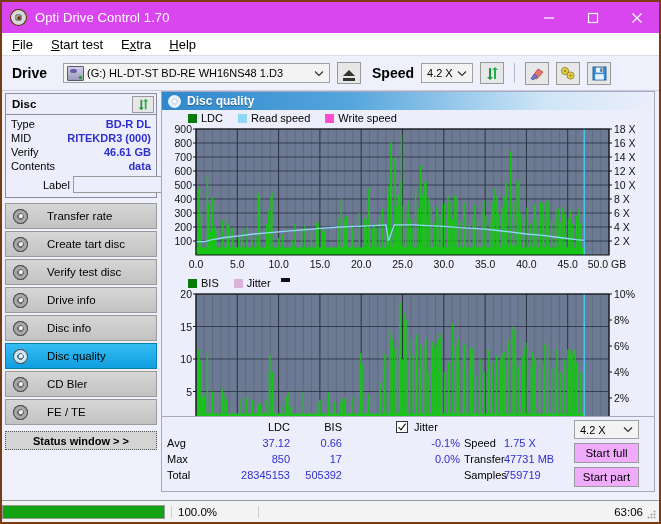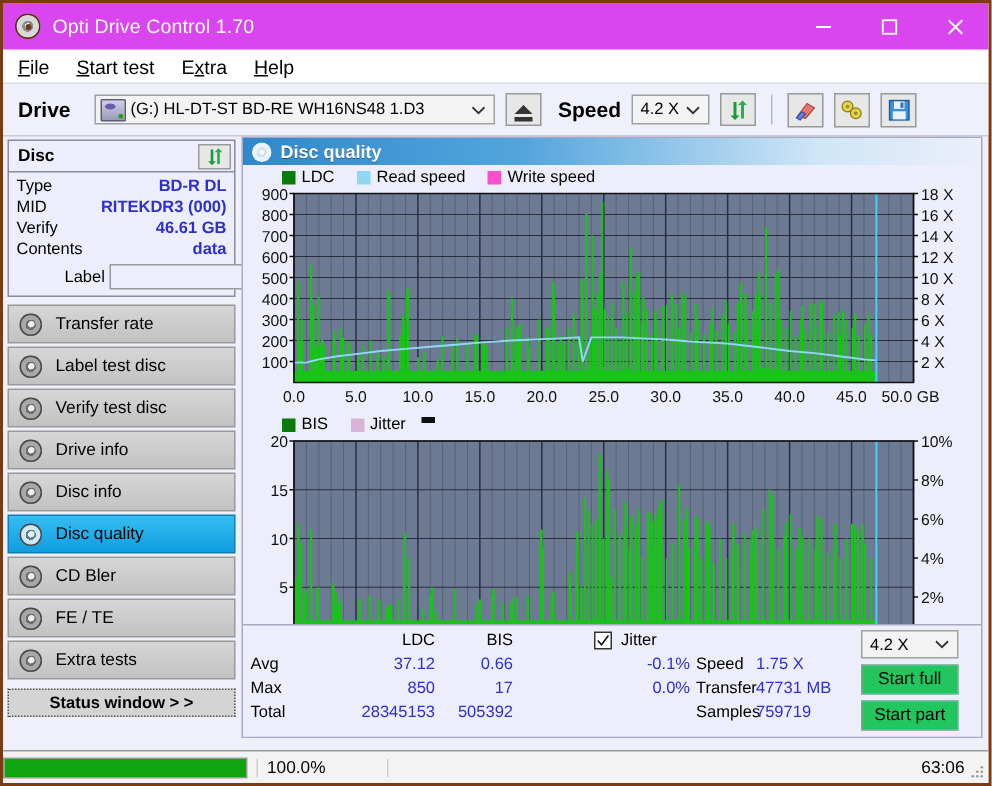--- a/index.html
+++ b/index.html
@@ -95,21 +95,21 @@
   .label-row{display:flex;align-items:center;gap:3px;margin-top:2px;}
   .label-row .k{font-size:11px;width:35px;margin-left:32px;}
   .label-inp{flex:1;height:17px;border:1px solid #9a9a9a;background:#eceefb;box-sizing:border-box;}
   .cd-btn{width:20px;height:19px;border:1px solid #9a9a9a;background:#e7e7e7;display:flex;align-items:center;justify-content:center;box-sizing:border-box;}
   .cd-glyph{width:13px;height:13px;border-radius:50%;background:radial-gradient(circle,#fff 0 15%,#c9c96a 16% 38%,#e9e97a 39% 70%,#b9b95a 71% 100%);border:1px solid #8a8a3a;box-sizing:border-box;}
   
   .nav{margin-top:5px;}
   .nav-btn{
     height:26px;margin-bottom:2px;border:1px solid #9a9a9a;
     background:linear-gradient(#d6d6d6,#c2c2c2);
-    display:flex;align-items:center;padding-left:7px;gap:9px;box-sizing:border-box;
+    display:flex;align-items:center;padding-left:7px;gap:19px;box-sizing:border-box;
   }
   .nav-btn.sel{
     background:linear-gradient(#36bdf2,#0f9ee0);
     border:1px solid #0a7fb5;
   }
   .nav-btn .nm{font-size:11.5px;color:#000;}
   .nav-btn.sel .nm{color:#000;}
   .disc-glyph{
     width:15px;height:15px;border-radius:50%;flex:none;
     background:radial-gradient(circle,#f2f2f2 0 17%,#6d6d6d 18% 32%,#a8a8a8 33% 68%,#5d5d5d 69% 100%);
@@ -149,21 +149,21 @@
   }
   .stats-grid{position:relative;width:100%;height:100%;}
   .st{position:absolute;font-size:11px;color:#000;white-space:nowrap;}
   .stv{position:absolute;font-size:11px;color:#2f2fd0;white-space:nowrap;text-align:right;}
   .chk{
     position:absolute;width:12px;height:12px;border:1px solid #333;background:#fff;
     box-sizing:border-box;
   }
   .chk svg{position:absolute;left:0;top:0;}
   .btn{
-    position:absolute;border:1px solid #9a9a9a;background:#22c55e;
+    position:absolute;border:1px solid #9a9a9a;background:#f0abfc;
     display:flex;align-items:center;justify-content:center;font-size:11.5px;
     box-sizing:border-box;
   }
   .combo.abs{position:absolute;}
   
   .statusbar{
     position:absolute;left:0;right:0;bottom:0;height:22px;
     background:#f3f3f3;border-top:1px solid #9a9a9a;
     display:flex;align-items:center;box-sizing:border-box;
   }
@@ -306,21 +306,21 @@
         </div>
       </div>
 
       <div class="nav">
         <div class="nav-btn">
           <span class="disc-glyph"></span>
           <span class="nm">Transfer rate</span>
         </div>
         <div class="nav-btn">
           <span class="disc-glyph"></span>
-          <span class="nm">Label test disc</span>
+          <span class="nm">Create tart disc</span>
         </div>
         <div class="nav-btn">
           <span class="disc-glyph"></span>
           <span class="nm">Verify test disc</span>
         </div>
         <div class="nav-btn">
           <span class="disc-glyph"></span>
           <span class="nm">Drive info</span>
         </div>
         <div class="nav-btn">
@@ -331,24 +331,20 @@
           <span class="disc-glyph"></span>
           <span class="nm">Disc quality</span>
         </div>
         <div class="nav-btn">
           <span class="disc-glyph"></span>
           <span class="nm">CD Bler</span>
         </div>
         <div class="nav-btn">
           <span class="disc-glyph"></span>
           <span class="nm">FE / TE</span>
-        </div>
-        <div class="nav-btn">
-          <span class="disc-glyph"></span>
-          <span class="nm">Extra tests</span>
         </div>
       </div>
 
       <div class="statuswin">Status window &gt; &gt;</div>
     </div>
 
     <div class="right">
       <div class="panel">
 
         <div class="panel-head">

